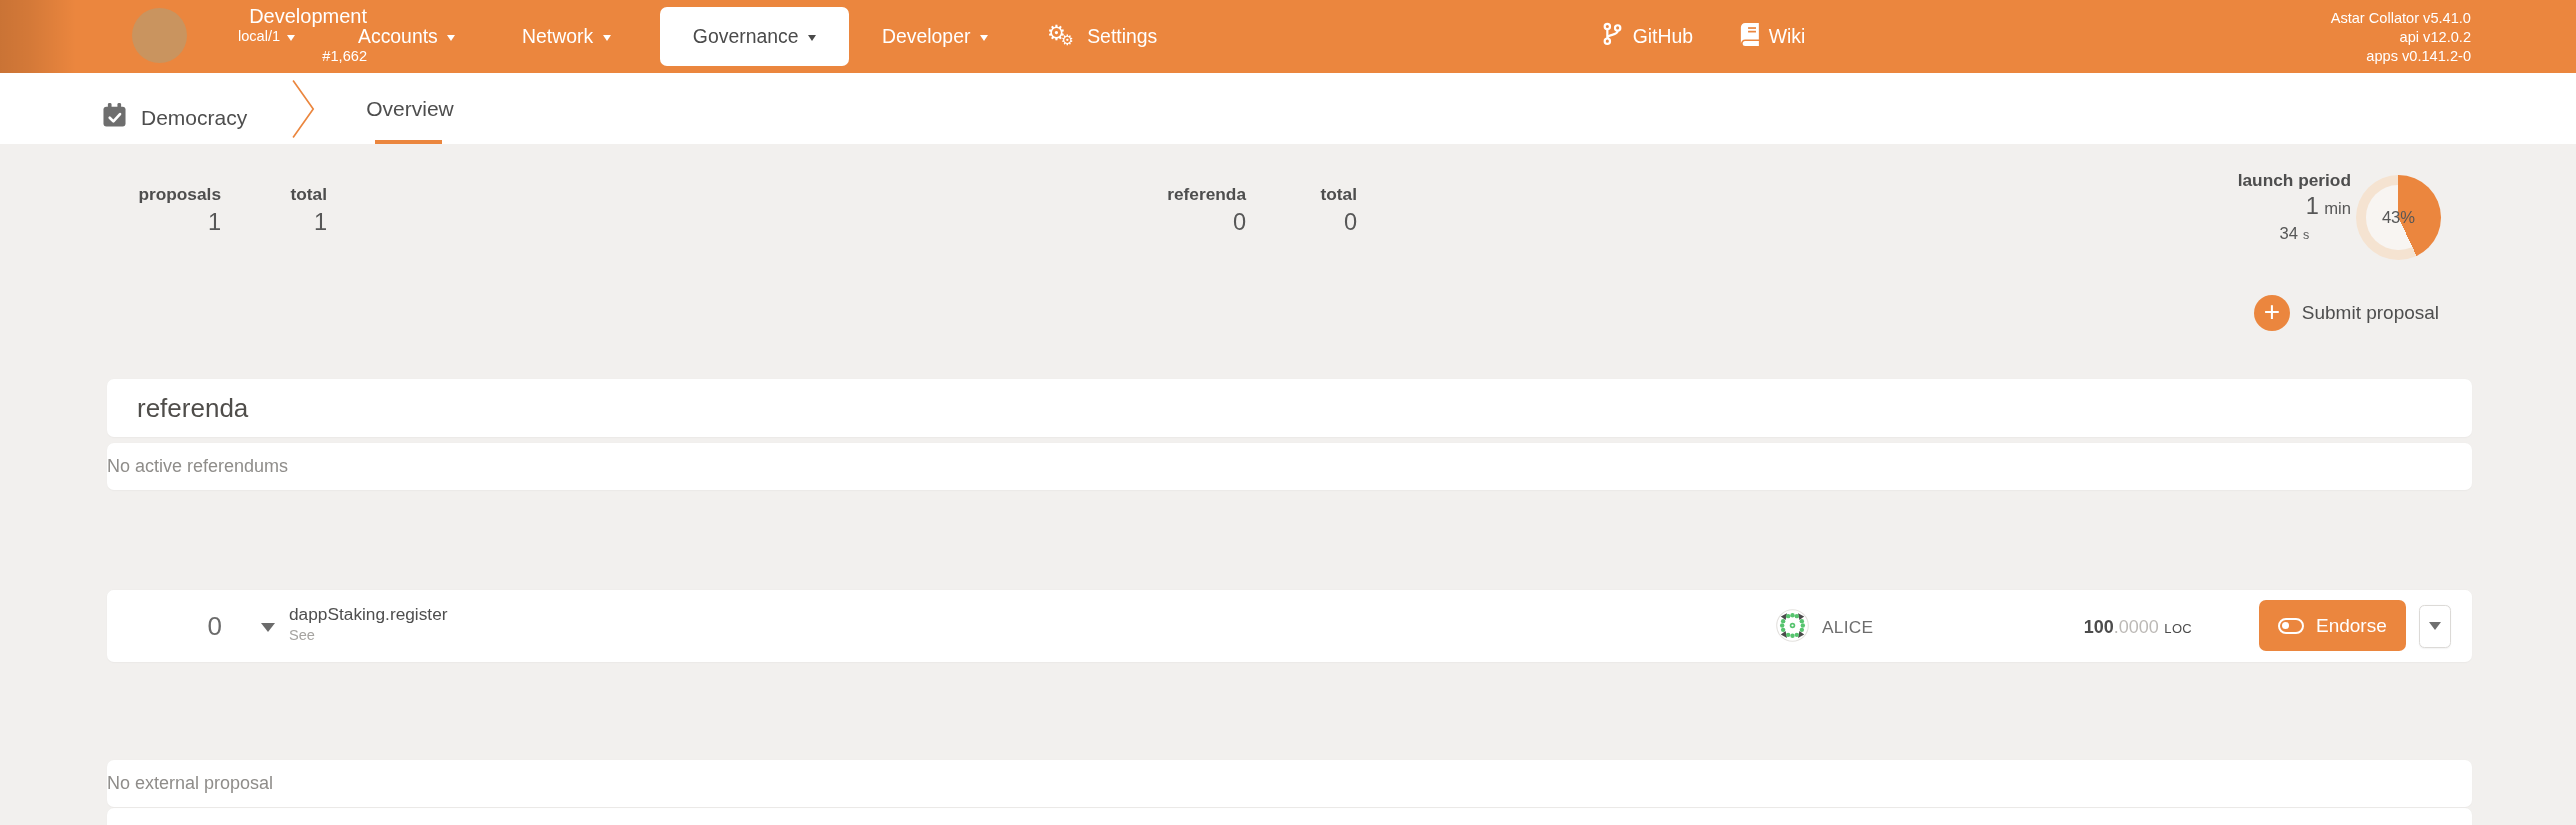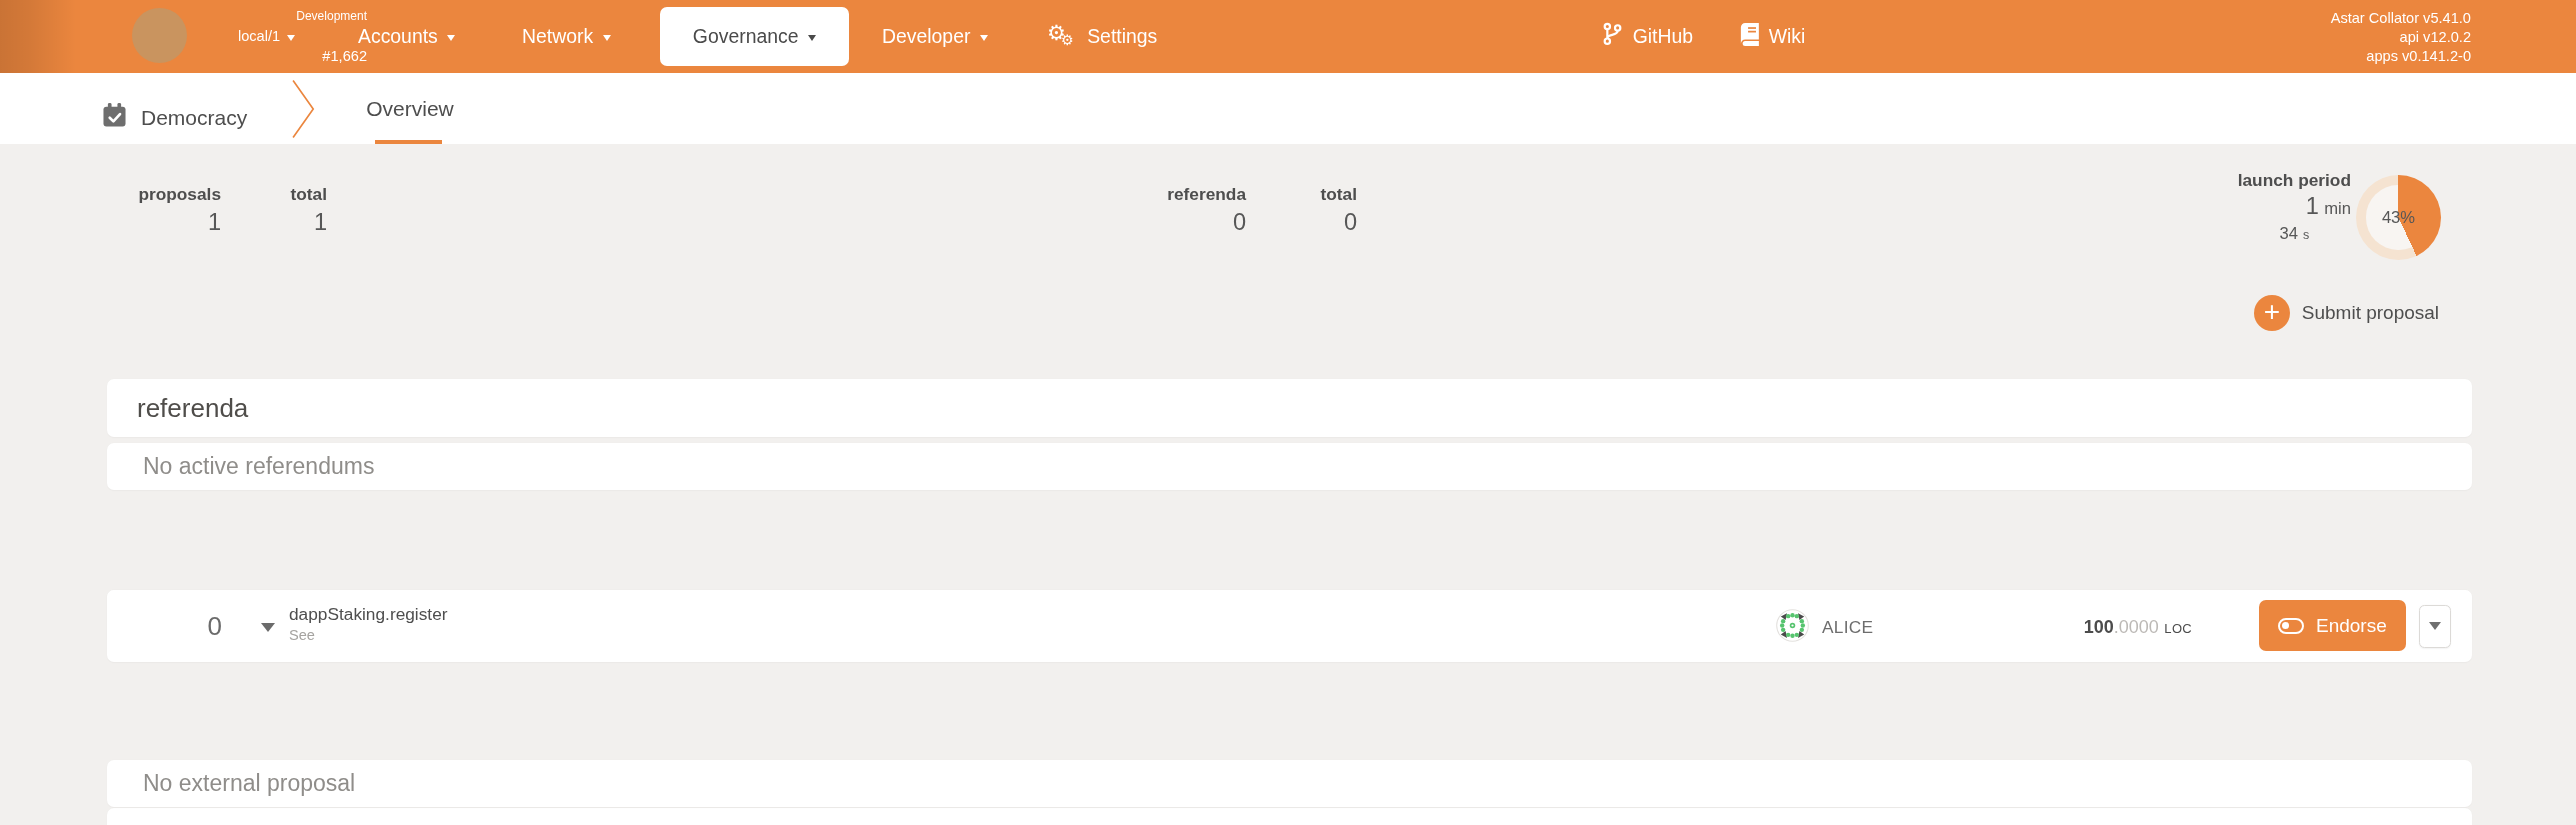--- a/index.html
+++ b/index.html
@@ -5,21 +5,21 @@
   :root{ --accent:#eb863e; --track:#f5e3d1; --txt:#4e4e4e; --txt2:#8f8d8a; --bg:#f2f0ee; }
   *{margin:0;padding:0;box-sizing:border-box;}
   html,body{width:2576px;height:825px;}
   body{position:relative;overflow:hidden;background:var(--bg);font-family:"Liberation Sans",sans-serif;color:var(--txt);}
 
   
   .header{position:absolute;left:0;top:0;width:2576px;height:73px;
     background:linear-gradient(90deg,rgba(0,0,0,.14) 0px,rgba(0,0,0,.10) 28px,rgba(0,0,0,0) 76px),var(--accent);}
   .chain-logo{position:absolute;left:132px;top:8.3px;width:55px;height:55px;border-radius:50%;background:#c9945f;}
   .chain-info{position:absolute;left:166px;top:6.2px;width:201px;text-align:right;color:#fff;line-height:20px;}
-  .chain-name{font-size:12px;}
+  .chain-name{font-size:20px;}
   .chain-sub{font-size:14.6px;display:flex;justify-content:center;align-items:center;gap:7px;}
   .chain-block{font-size:14.6px;}
   .hnav{position:absolute;top:0;height:73px;display:flex;align-items:center;gap:9.7px;color:#fff;font-size:19.4px;cursor:default;}
   .caret{width:0;height:0;border-left:6.2px solid transparent;border-right:6.2px solid transparent;border-top:7.6px solid currentColor;display:inline-block;margin-top:3.5px;}
   .caret-sm{border-left-width:4.9px;border-right-width:4.9px;border-top-width:6.2px;}
   .gov-pill{position:absolute;left:660px;top:7px;width:189px;height:59px;background:#fff;border-radius:7px;
     display:flex;align-items:center;justify-content:center;gap:9.7px;color:#4a4a4a;font-size:19.4px;}
   .hdr-versions{position:absolute;right:105px;top:50%;transform:translateY(-50%);text-align:right;color:#fff;font-size:14.6px;line-height:19px;}
   .uicon{font-family:"DejaVu Sans",sans-serif;}
   .gears{position:relative;width:30.5px;height:28px;}
@@ -48,21 +48,21 @@
   .ring-inner{position:absolute;inset:10.4px;border-radius:50%;background:#f7f4f1;display:flex;align-items:center;justify-content:center;font-size:16.6px;color:#575757;}
 
   .submit-btn{position:absolute;left:2254px;top:295px;height:36px;display:flex;align-items:center;gap:11.8px;cursor:pointer;}
   .plus-circle{width:36px;height:36px;border-radius:50%;background:var(--accent);color:#fff;display:flex;align-items:center;justify-content:center;font-size:28px;font-weight:300;line-height:1;padding-bottom:2.1px;}
   .submit-label{font-size:19px;color:var(--txt);}
 
   
   .card{position:absolute;left:107px;width:2365px;background:#fff;border-radius:7px;box-shadow:0 0.7px 1.4px rgba(0,0,0,.03);}
   .card-head{display:flex;align-items:center;padding-left:30px;position:relative;}
   .card-head h2{font-size:26px;font-weight:400;color:#4f4d4a;}
-  .card-empty{display:flex;align-items:center;padding-left:36px;font-size:23px;color:var(--txt2);}
+  .card-empty{display:flex;align-items:center;font-size:18px;color:var(--txt2);}
   .th{position:absolute;top:0;height:100%;width:139px;display:flex;align-items:center;justify-content:center;font-size:15.3px;font-weight:bold;color:var(--txt);}
 
   
   .p-row{position:absolute;left:107px;top:590px;width:2365px;height:72px;background:#fff;border-radius:7px;box-shadow:0 0.7px 1.4px rgba(0,0,0,.03);}
   .p-index{position:absolute;left:0;top:21.5px;width:115px;text-align:right;font-size:26px;color:#6b6b6b;line-height:29px;}
   .p-caret{position:absolute;left:154px;top:33px;width:0;height:0;border-left:7px solid transparent;border-right:7px solid transparent;border-top:9px solid #6b6b6b;cursor:pointer;}
   .p-call{position:absolute;left:182px;top:13px;}
   .p-call .call{font-size:17.3px;color:var(--txt);line-height:22px;}
   .p-call .note{font-size:14.6px;color:#a5a3a0;line-height:19.4px;margin-top:1.4px;}
   .p-identicon{position:absolute;left:1669px;top:19.4px;width:33px;height:33px;}

